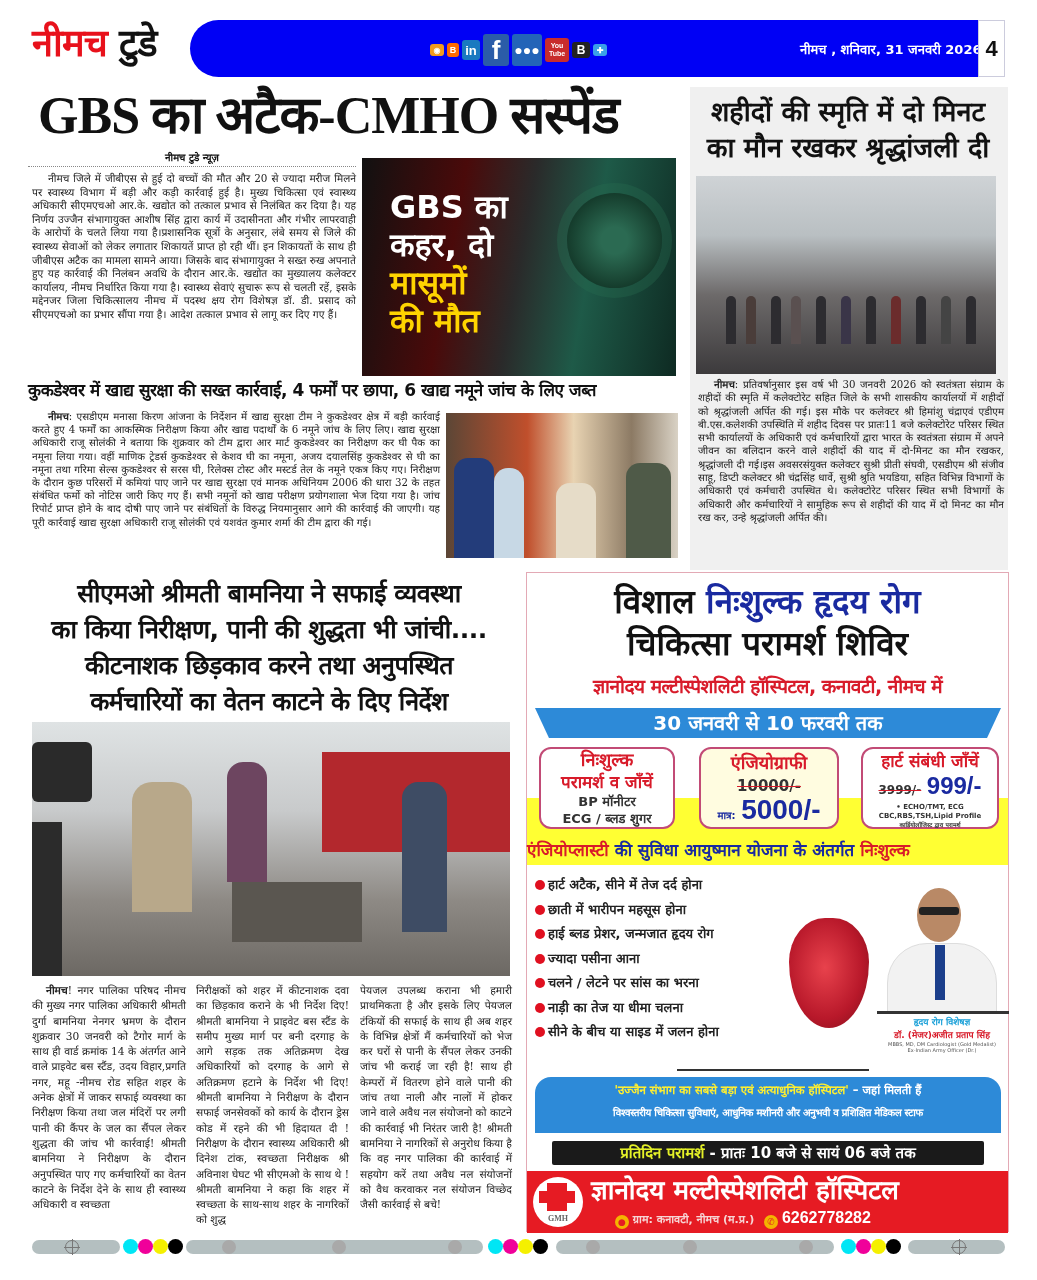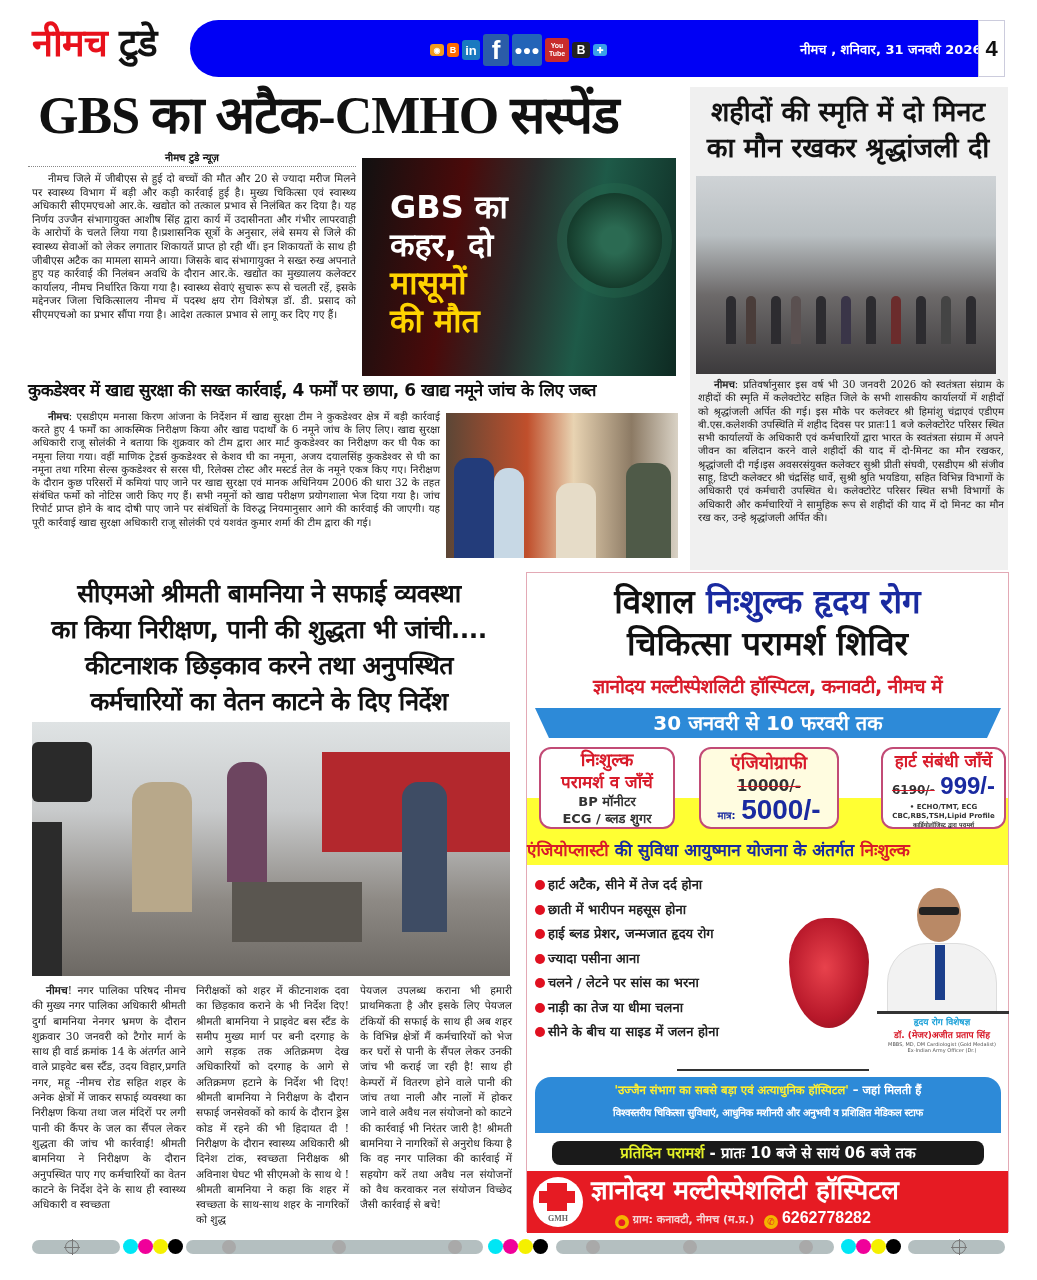--- a/index.html
+++ b/index.html
@@ -43,21 +43,21 @@
 #ad-boxes{position:absolute;left:0;top:170px;width:100%;height:122px;background:linear-gradient(180deg,#fff 0%,#fff 45%,#ffff33 45%,#ffff33 100%)}
 .adbox{position:absolute;top:4px;height:82px;border:2px solid #c24b76;border-radius:12px;background:#fff;text-align:center;font-weight:bold}
 #ad-yellowline{position:absolute;left:0;top:262px;width:100%;height:30px;font-size:17px;line-height:30px;text-align:left;font-weight:bold}
 #ad-symptoms{position:absolute;left:8px;top:300px;width:280px}
 .sym{font-size:13px;line-height:24.5px;font-weight:bold;color:#222;white-space:nowrap}
 .bullet{display:inline-block;width:10px;height:10px;border-radius:50%;background:#e01020;margin-right:3px;vertical-align:-1px}
 #heart{position:absolute;left:262px;top:345px;width:80px;height:110px;background:radial-gradient(ellipse at 45% 45%,#e8424c 0%,#b8182a 60%,#7a0f1a 100%);border-radius:45% 45% 50% 50%/40% 40% 60% 60%}
 #doctor{position:absolute;left:350px;top:310px;width:130px;height:130px}
 #docbadge{position:absolute;left:350px;top:442px;width:130px;text-align:center}
 #ad-blue{position:absolute;left:8px;top:504px;width:466px;height:56px;background:#2d8ad8;border-radius:16px 16px 0 0;text-align:center;font-weight:bold}
-#ad-black{position:absolute;left:25px;top:568px;width:432px;height:24px;background:#1a1a1a;border-radius:8px;color:#fff;font-size:15px;line-height:24px;text-align:center;font-weight:bold}
+#ad-black{position:absolute;left:25px;top:568px;width:432px;height:24px;background:#1a1a1a;border-radius:2px;color:#fff;font-size:15px;line-height:24px;text-align:center;font-weight:bold}
 #ad-red{position:absolute;left:0;top:598px;width:100%;height:62px;background:#e61b23;color:#fff}
 
 .colp{font-family:"DejaVu Serif",serif;font-size:10.6px;line-height:15.3px;text-align:justify;color:#222}
 
 .regbar{position:absolute;top:1240px;height:14px;background:#b4bfc0;border-radius:7px}
 .dot{position:absolute;top:1239px;width:15px;height:15px;border-radius:50%}
 .cross{position:absolute;top:1240px;width:14px;height:14px;border:1px solid #777;border-radius:50%}
 .cross:before{content:"";position:absolute;left:6px;top:-2px;width:1px;height:16px;background:#777}
 .cross:after{content:"";position:absolute;top:6px;left:-2px;width:16px;height:1px;background:#777}
 .ghost{position:absolute;top:1240px;width:14px;height:14px;border-radius:50%;background:#a9a9a9}
@@ -166,24 +166,24 @@
       <div style="color:#333;font-size:13px;line-height:17px">ECG / ब्लड शुगर</div>
     </div>
     <div class="adbox" style="left:172px;width:140px;background:#fffce0">
       <div style="color:#d81b2a;font-size:18px;line-height:28px">एंजियोग्राफी</div>
       <div style="color:#333;font-size:15px;line-height:18px;text-decoration:line-through;text-decoration-color:#d81b2a">10000/-</div>
       <div style="line-height:30px">
         <span style="color:#1a2aa0;font-size:10px">मात्र:</span>
         <span style="color:#1a2aa0;font-size:28px;font-family:'Liberation Sans',sans-serif">5000/-</span>
       </div>
     </div>
-    <div class="adbox" style="left:354px;width:125px">
+    <div class="adbox" style="left:334px;width:138px">
       <div style="color:#d81b2a;font-size:17px;line-height:24px">हार्ट संबंधी जाँचें</div>
       <div style="line-height:26px">
-        <span style="color:#333;font-size:12px;text-decoration:line-through;text-decoration-color:#d81b2a">6190/-</span>
+        <span style="color:#333;font-size:12px;text-decoration:line-through;text-decoration-color:#d81b2a">3999/-</span>
         <span style="color:#1a2aa0;font-size:24px;font-family:'Liberation Sans',sans-serif">999/-</span>
       </div>
       <div style="color:#333;font-size:7px;line-height:9px">• ECHO/TMT, ECG</div>
       <div style="color:#333;font-size:7px;line-height:9px">CBC,RBS,TSH,Lipid Profile</div>
       <div style="color:#333;font-size:6px;line-height:8px">कार्डियोलॉजिस्ट द्वारा परामर्श</div>
     </div>
   </div>
   <div id="ad-yellowline">
     <span style="color:#d81b2a">एंजियोप्लास्टी</span><span style="color:#1a2aa0"> की सुविधा आयुष्मान योजना के अंतर्गत </span><span style="color:#d81b2a">निःशुल्क</span>
   </div>

